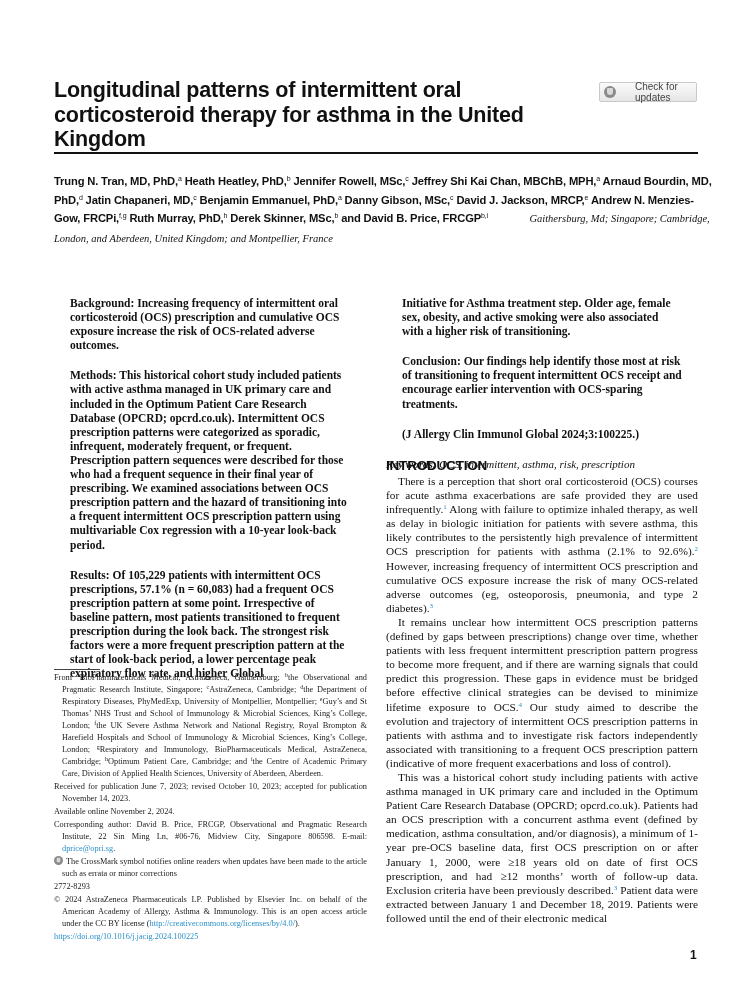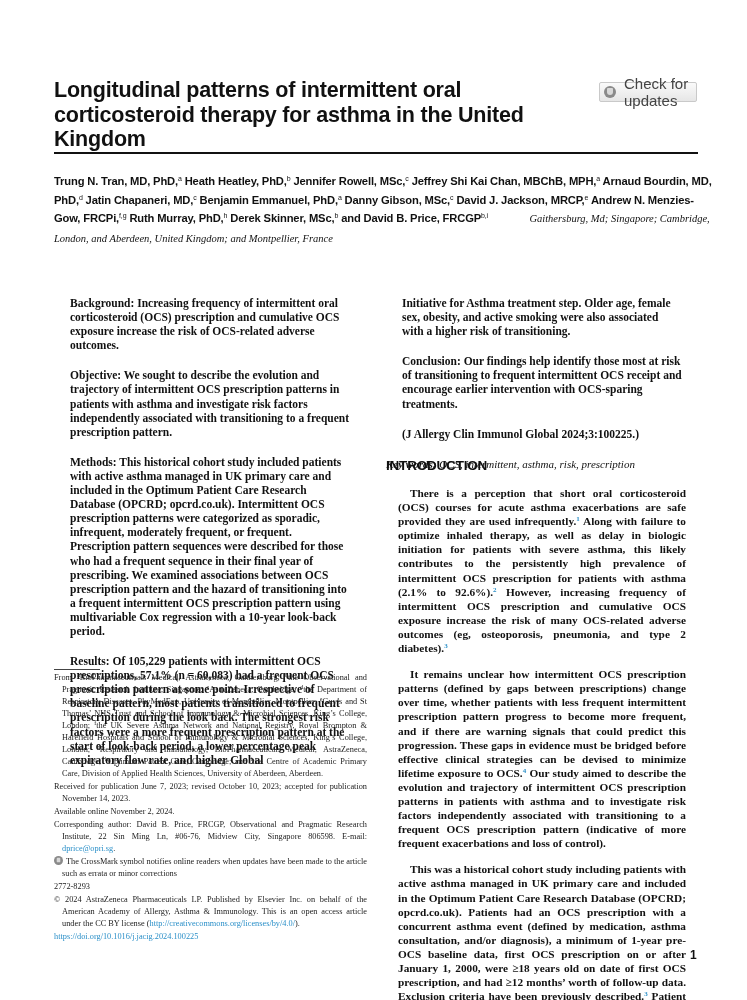--- a/index.html
+++ b/index.html
@@ -6,22 +6,22 @@
     body { width: 747px; height: 1000px; position: relative; overflow: hidden; color: #111; }
     .title {
       position: absolute; left: 54px; top: 78px; width: 540px;
       font-family: "Liberation Sans", sans-serif; font-weight: bold;
       font-size: 21.5px; line-height: 24.5px; letter-spacing: -0.2px; margin: 0;
     }
     .crossmark-btn {
       position: absolute; left: 599px; top: 82px; width: 98px; height: 20px;
       border: 1px solid #c9c9c9; border-radius: 2px;
       background: linear-gradient(#fafafa, #e6e6e6);
-      font-family: "Liberation Sans", sans-serif; font-size: 15px; color: #444;
-      display: flex; align-items: center; gap: 8px; padding-left: 4px; box-sizing: border-box;
+      font-family: "Liberation Sans", sans-serif; font-size: 10px; color: #444;
+      display: flex; align-items: center; gap: 19px; padding-left: 4px; box-sizing: border-box;
     }
     .cm-icon {
       width: 12px; height: 12px; border-radius: 50%; background: #8a8a8a;
       display: inline-block; position: relative; flex: none;
     }
     .cm-icon::after {
       content: ""; position: absolute; left: 3px; top: 2px; width: 6px; height: 7px;
       background: #d8d8d8; border-radius: 1px 1px 3px 3px;
     }
     .title-rule { position: absolute; left: 54px; top: 152px; width: 644px; height: 2px; background: #111; }
@@ -54,21 +54,21 @@
     .intro-heading {
       position: absolute; left: 386px; top: 458px;
       font-family: "Liberation Sans", sans-serif; font-weight: bold; font-size: 13.5px;
       letter-spacing: -0.2px; margin: 0;
     }
     .intro-body {
       position: absolute; left: 386px; top: 474px; width: 312px;
       font-family: "Liberation Serif", serif; font-size: 11.3px; line-height: 14.1px;
       text-align: justify;
     }
-    .intro-body p { margin: 12px; text-indent: 12px; font-weight: bold; }
+    .intro-body p { margin: 0; text-indent: 12px; }
     .intro-body sup, .fn sup { color: #2a8fc8; font-size: 7px; vertical-align: 4px; line-height: 0; }
     .fn-rule { position: absolute; left: 54px; top: 669px; width: 46px; height: 1px; background: #444; }
     .footnotes {
       position: absolute; left: 54px; top: 672px; width: 313px;
       font-family: "Liberation Serif", serif; font-size: 8.3px; line-height: 12px;
       text-align: justify; color: #222;
     }
     .fn { margin: 0 0 1px 0; padding-left: 8px; text-indent: -8px; }
     .fn sup.aff { color: #222; font-size: 6px; vertical-align: 3px; }
     .link { color: #2a8fc8; }
@@ -90,21 +90,20 @@
 
 <div class="title-rule"></div>
 
 <div class="authors">
   <span id="authors-container"><span>Trung N. Tran, MD, PhD,</span><sup>a</sup> <span>Heath Heatley, PhD,</span><sup>b</sup> <span>Jennifer Rowell, MSc,</span><sup>c</sup> <span>Jeffrey Shi Kai Chan, MBChB, MPH,</span><sup>a</sup> <span>Arnaud Bourdin, MD, PhD,</span><sup>d</sup> <span>Jatin Chapaneri, MD,</span><sup>c</sup> <span>Benjamin Emmanuel, PhD,</span><sup>a</sup> <span>Danny Gibson, MSc,</span><sup>c</sup> <span>David J. Jackson, MRCP,</span><sup>e</sup> <span>Andrew N. Menzies-Gow, FRCPi,</span><sup>f,g</sup> <span>Ruth Murray, PhD,</span><sup>h</sup> <span>Derek Skinner, MSc,</span><sup>b</sup> <span>and</span> <span>David B. Price, FRCGP</span><sup>b,i</sup>&nbsp;&nbsp;&nbsp;&nbsp;&nbsp;&nbsp;&nbsp;&nbsp;&nbsp;&nbsp;&nbsp;&nbsp;&nbsp; </span>
   <span class="locations">Gaithersburg, Md; Singapore; Cambridge, London, and Aberdeen, United Kingdom; and Montpellier, France</span>
 </div>
 
 <div class="abstract-col1">
   <p class="abs-para">Background: Increasing frequency of intermittent oral corticosteroid (OCS) prescription and cumulative OCS exposure increase the risk of OCS-related adverse outcomes.</p>
-  <p class="abs-para">Objective: We sought to describe the evolution and trajectory of intermittent OCS prescription patterns in patients with asthma and investigate risk factors independently associated with transitioning to a frequent prescription pattern.</p>
   <p class="abs-para">Methods: This historical cohort study included patients with active asthma managed in UK primary care and included in the Optimum Patient Care Research Database (OPCRD; opcrd.co.uk). Intermittent OCS prescription patterns were categorized as sporadic, infrequent, moderately frequent, or frequent. Prescription pattern sequences were described for those who had a frequent sequence in their final year of prescribing. We examined associations between OCS prescription pattern and the hazard of transitioning into a frequent intermittent OCS prescription pattern using multivariable Cox regression with a 10-year look-back period.</p>
   <p class="abs-para">Results: Of 105,229 patients with intermittent OCS prescriptions, 57.1% (n = 60,083) had a frequent OCS prescription pattern at some point. Irrespective of baseline pattern, most patients transitioned to frequent prescription during the look back. The strongest risk factors were a more frequent prescription pattern at the start of look-back period, a lower percentage peak expiratory flow rate, and higher Global</p>
 </div>
 
 <div class="abstract-col2">
   <p class="abs-para">Initiative for Asthma treatment step. Older age, female sex, obesity, and active smoking were also associated with a higher risk of transitioning.</p>
   <p class="abs-para">Conclusion: Our findings help identify those most at risk of transitioning to frequent intermittent OCS receipt and encourage earlier intervention with OCS-sparing treatments.</p>
   <p class="abs-para">(J Allergy Clin Immunol Global 2024;3:100225.)</p>
   <div class="keywords">
     <span class="kw-label">Key words:</span>

